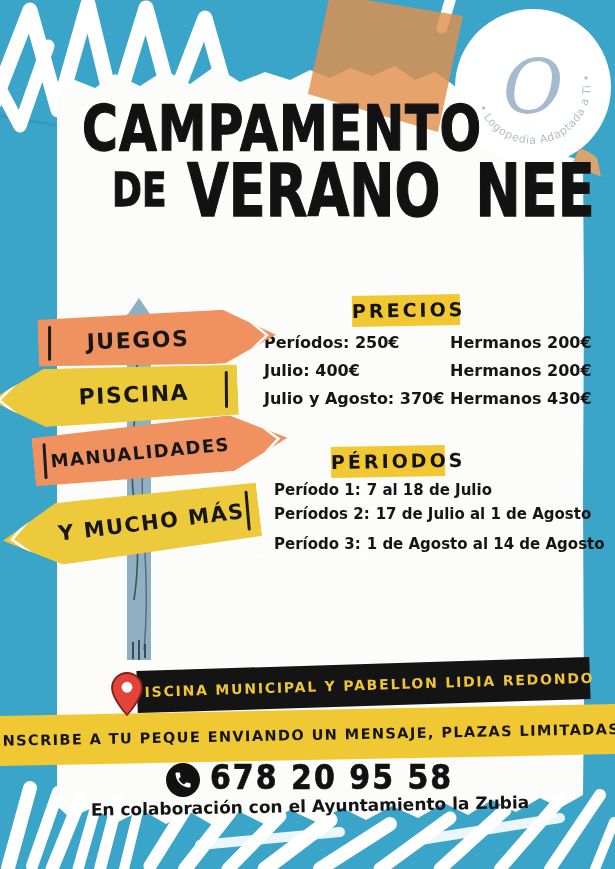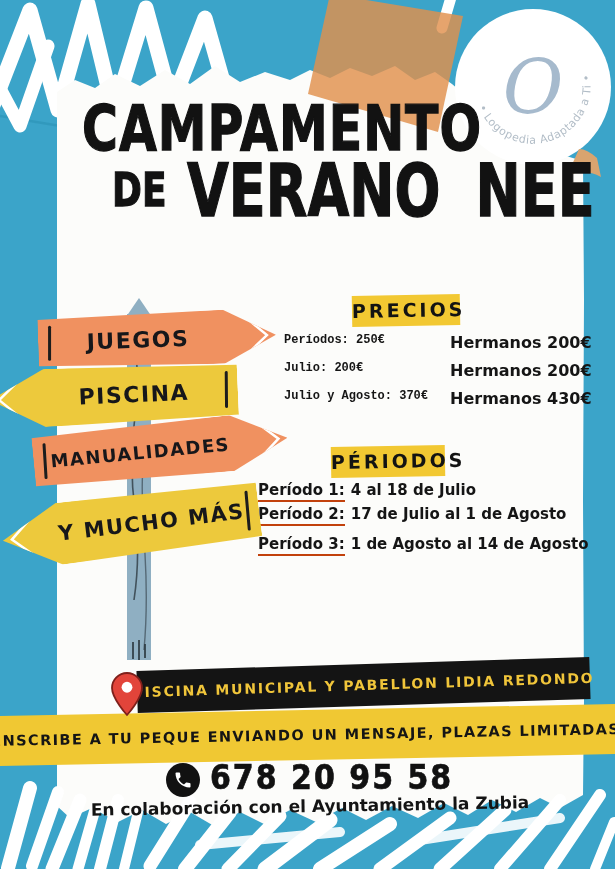--- a/index.html
+++ b/index.html
@@ -39,26 +39,26 @@
   .a4 { left:2px;   top:494px; width:258px; height:62px; background:#edc93c; transform:rotate(-7deg);   font-size:21px; }
 
   
   .tag {
     position:absolute; background:#f2c832; color:#131313; font-weight:bold;
     text-align:center; z-index:4; letter-spacing:3px; transform:rotate(-1deg);
   }
   .tag-precios  { left:352px; top:295px; width:108px; height:31px; font-size:19px; line-height:31px; }
   .tag-periodos { left:331px; top:446px; width:114px; height:31px; font-size:19px; line-height:31px; }
   .hand { position:absolute; color:#151515; font-weight:bold; white-space:nowrap; z-index:4; }
-  .price-left  { left:284px; font-size:12px;font-family:Liberation Mono, monospace; }
+  .price-left  { left:264px; font-size:16px; }
   .price-right { left:450px; font-size:16px;text-align:right; }
   .pr1 { top:333px; } .pr2 { top:361px; } .pr3 { top:389px; }
   .period-row { left:258px; font-size:15px; }
   .pd1 { top:481px; } .pd2 { top:505px; } .pd3 { top:535px; }
-  .period-label { text-decoration:none; border-bottom:2px solid #c2410c; padding-bottom:1px; margin-right:6px; }
+  .period-label { text-decoration:none; border-bottom:2px solid #ffffff; padding-bottom:1px; margin-right:6px;padding-left:16px; }
 
   
   .loc-bar {
     position:absolute; left:137px; top:664px; width:453px; height:42px;
     background:#141414; transform:rotate(-1.8deg); z-index:6;
     display:flex; align-items:center; justify-content:center;
   }
   .loc-bar .lbl { color:#f0c53a; font-weight:bold; font-size:14px; letter-spacing:1.8px; white-space:nowrap; }
   .pin { position:absolute; left:109px; top:671px; z-index:7; }
 
@@ -178,31 +178,31 @@
     <span class="lbl">Y MUCHO MÁS</span>
     <span class="endline"></span>
     <svg class="chev" width="26" height="40">
       <polyline points="23,3 4,20 23,37" stroke="#fff" stroke-width="2.5" fill="none"></polyline>
       </svg>
   </div>
 
   <div class="tag tag-precios">PRECIOS</div>
   <div class="hand price-left pr1">Períodos: 250€</div>
   <div class="hand price-right pr1">Hermanos 200€</div>
-  <div class="hand price-left pr2">Julio: 200€</div>
+  <div class="hand price-left pr2">Julio: 400€</div>
   <div class="hand price-right pr2">Hermanos 200€</div>
   <div class="hand price-left pr3">Julio y Agosto: 370€</div>
   <div class="hand price-right pr3">Hermanos 430€</div>
 
   <div class="tag tag-periodos">PÉRIODOS</div>
   <div class="hand period-row pd1">
-    <span class="period-label">Período 1:</span><span>4 al 18 de Julio</span>
+    <span class="period-label">Período 1:</span><span>7 al 18 de Julio</span>
   </div>
   <div class="hand period-row pd2">
-    <span class="period-label">Período 2:</span><span>17 de Julio al 1 de Agosto</span>
+    <span class="period-label">Períodos 2:</span><span>17 de Julio al 1 de Agosto</span>
   </div>
   <div class="hand period-row pd3">
     <span class="period-label">Período 3:</span><span>1 de Agosto al 14 de Agosto</span>
   </div>
 
   <svg class="pin" width="36" height="46" viewBox="0 0 24 30">
     <path d="M12 1 C6.5 1 2 5.5 2 11 c0 7 10 18 10 18 s10 -11 10 -18 c0 -5.5 -4.5 -10 -10 -10 z" fill="#e2443a" stroke="#7e1f1a" stroke-width="1.2"></path>
     <circle cx="12" cy="10.5" r="3.6" fill="#ffffff"></circle>
   </svg>
   <div class="loc-bar">

